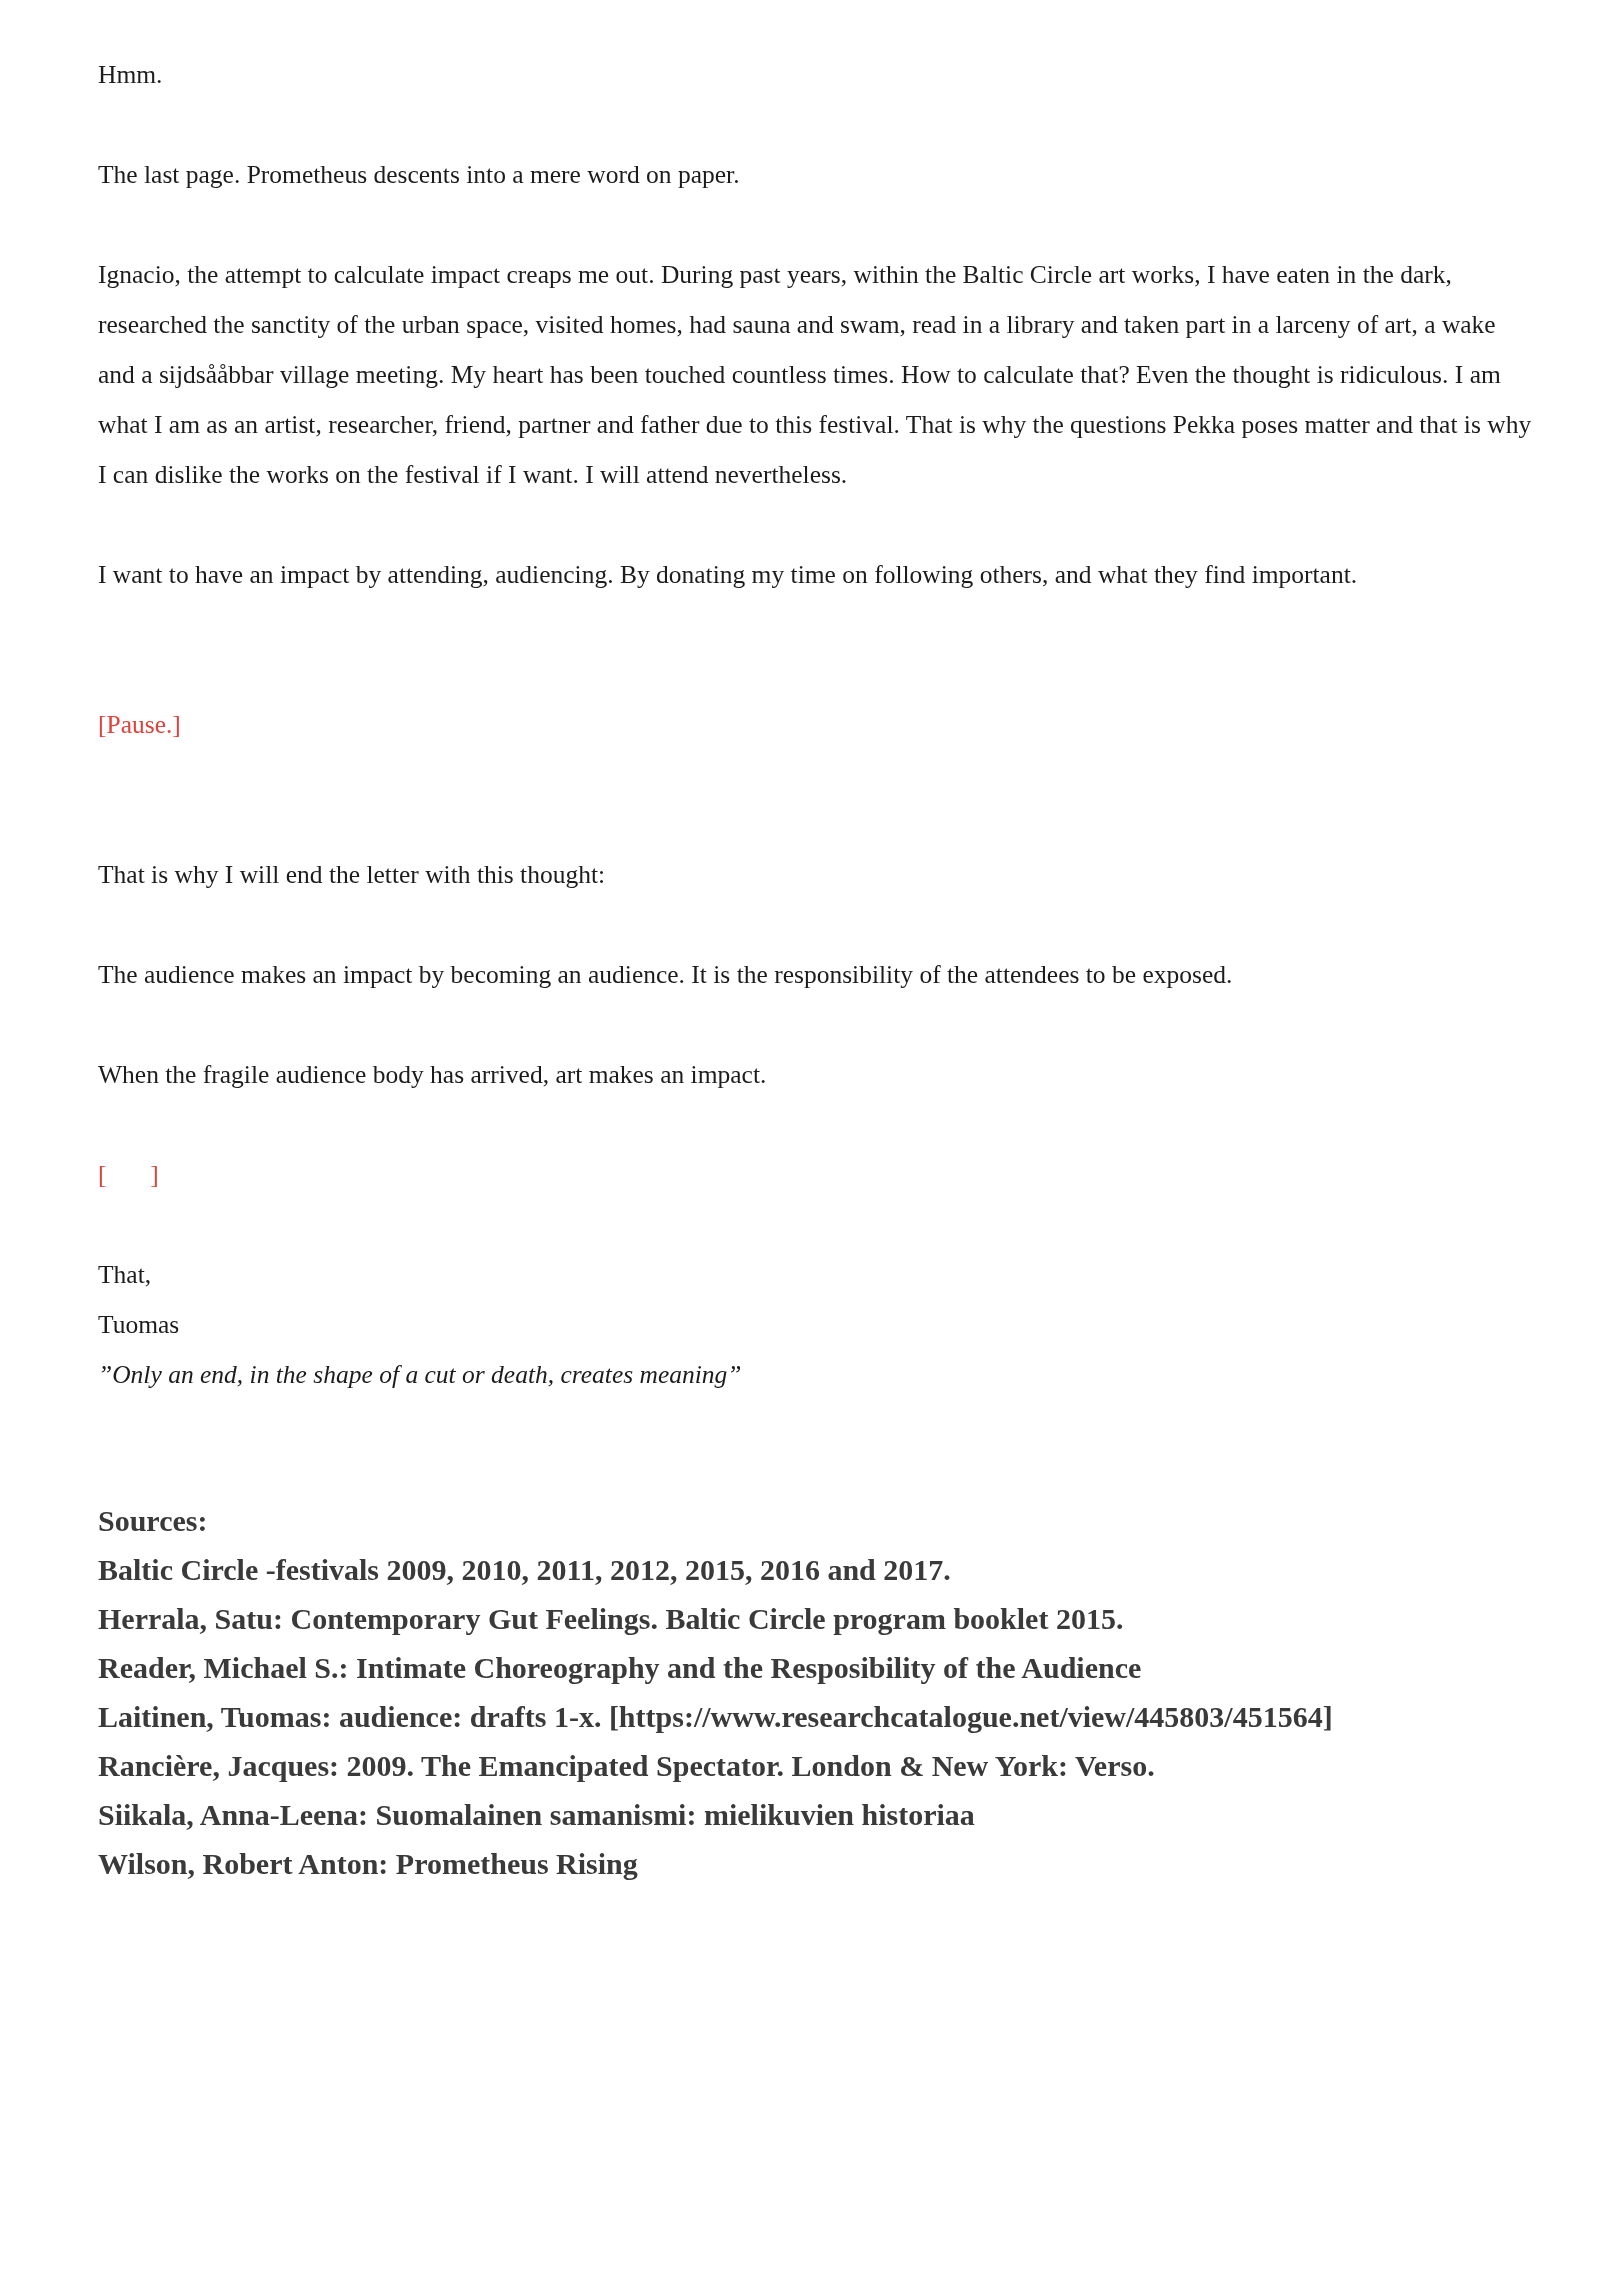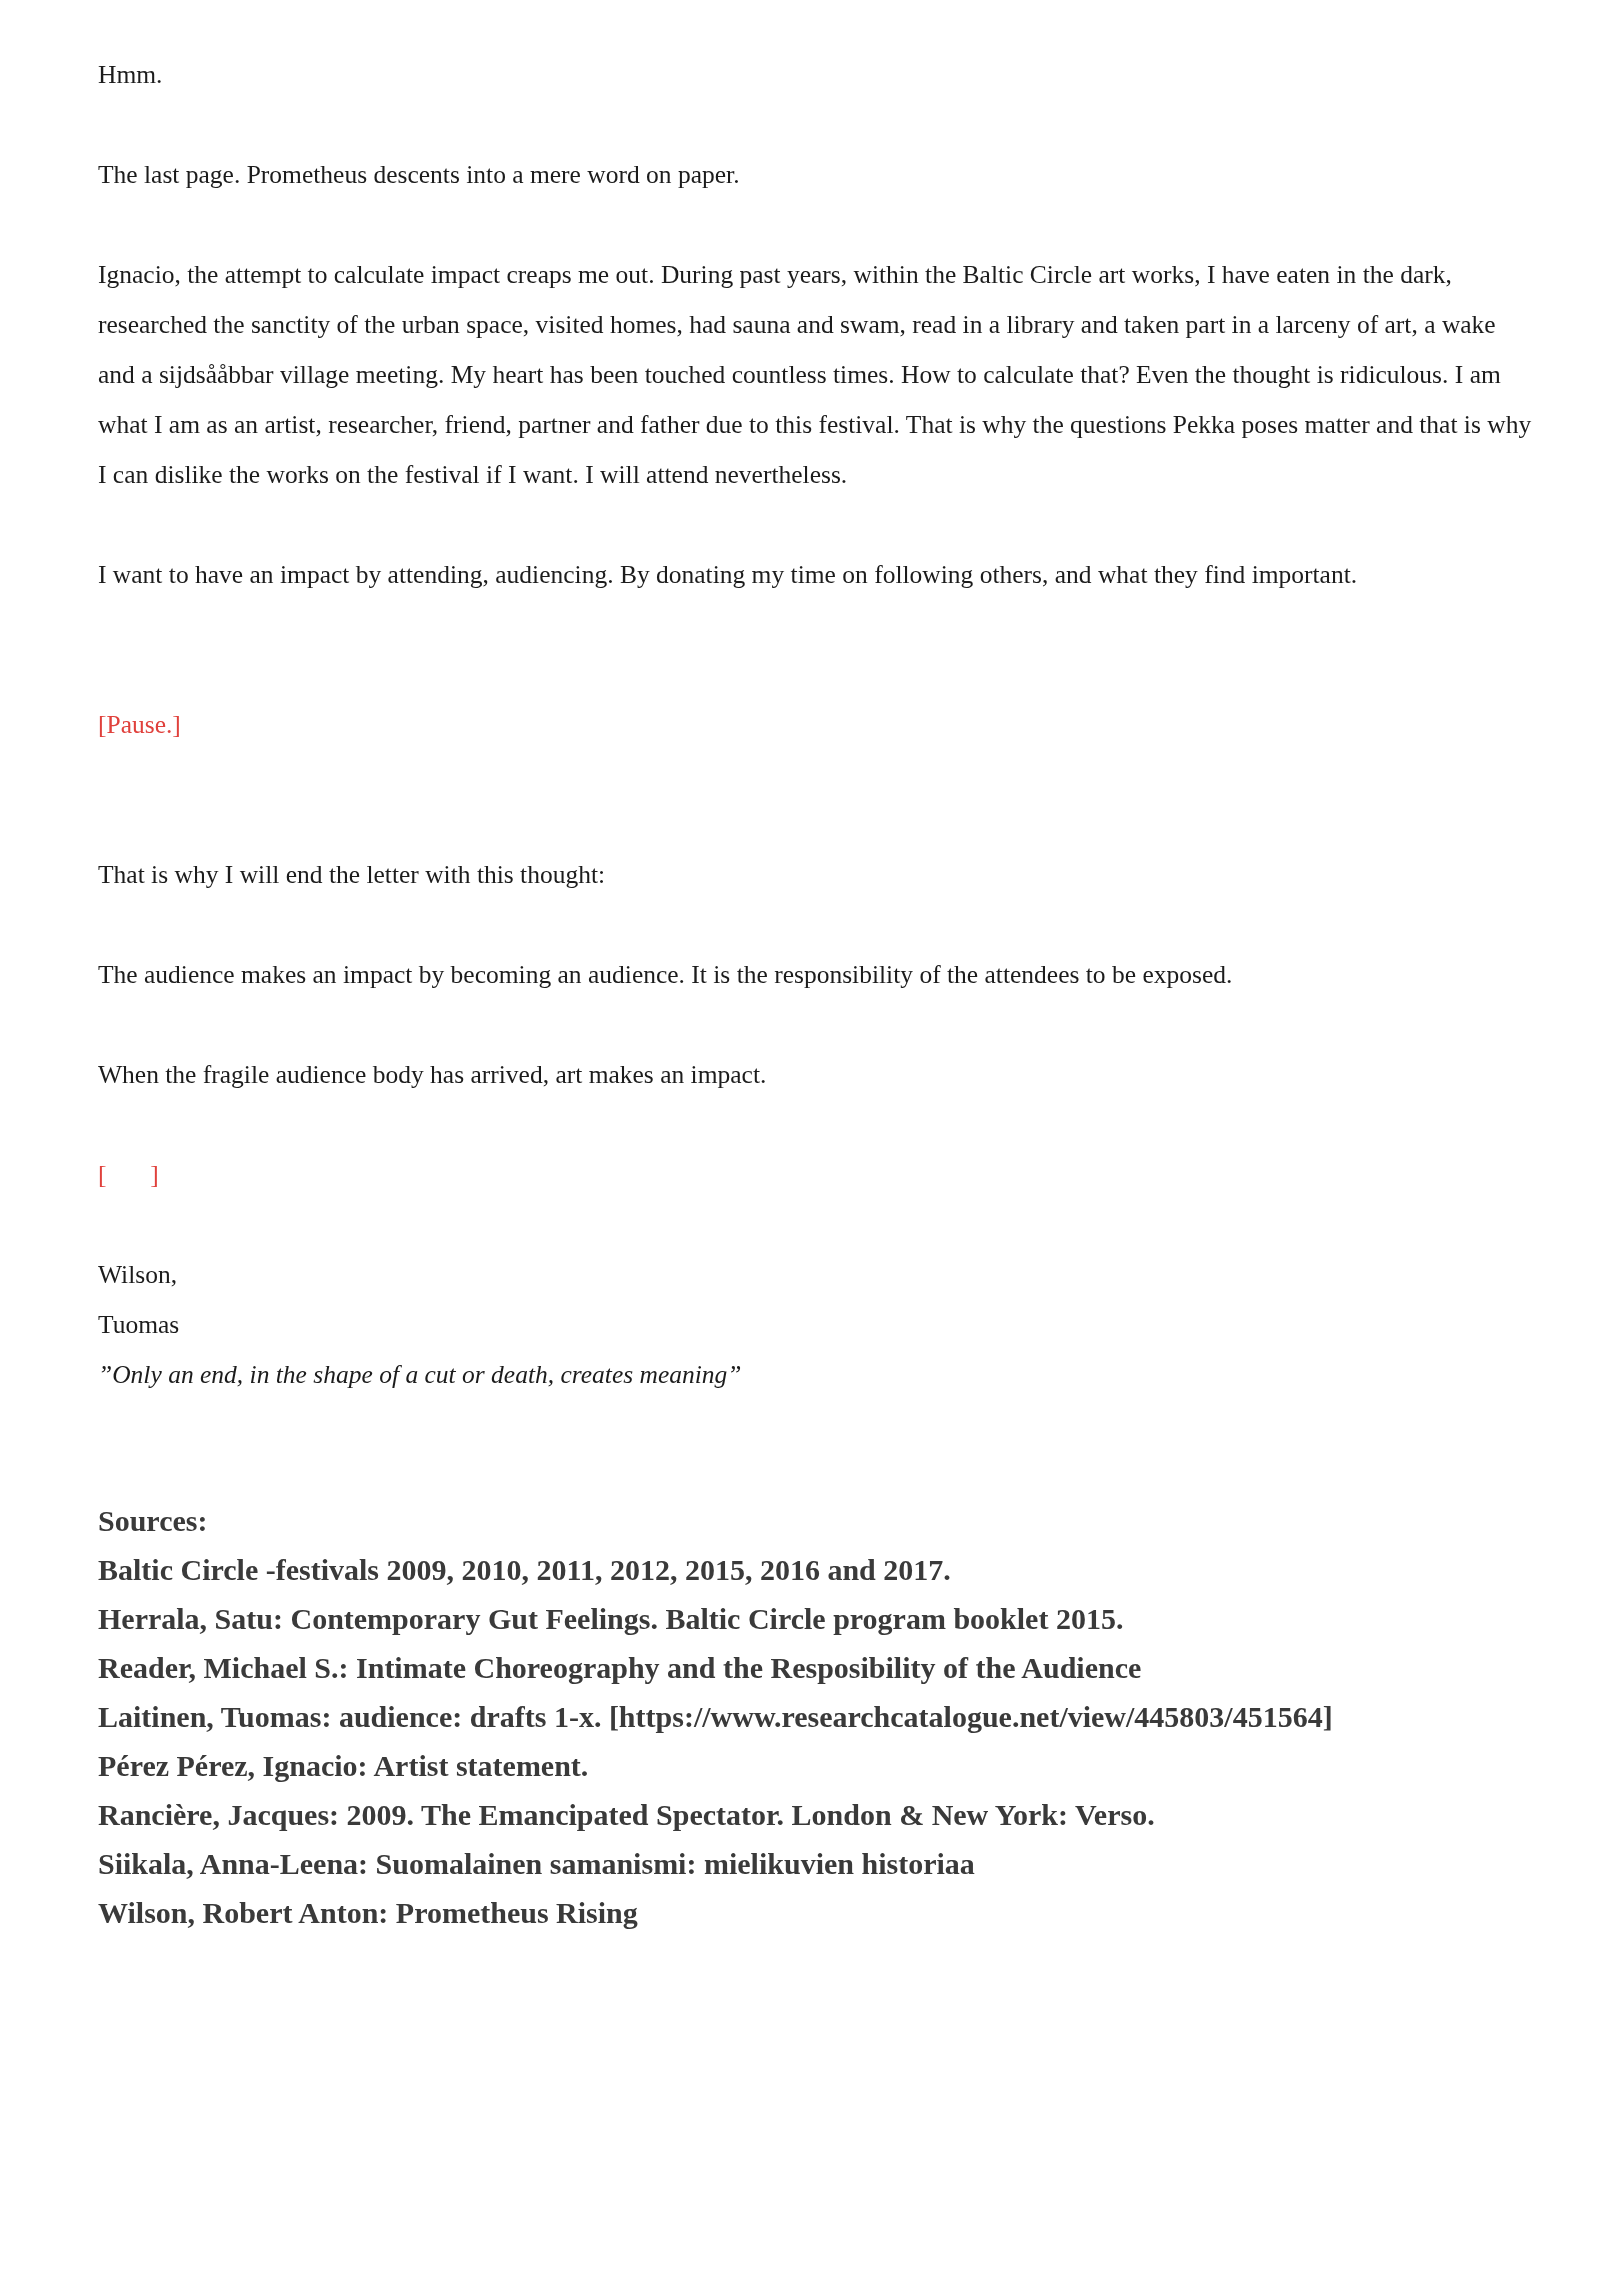--- a/index.html
+++ b/index.html
@@ -76,32 +76,31 @@
 
     <p class="para">That is why I will end the letter with this thought:</p>
 
     <p class="para">The audience makes an impact by becoming an audience. It is the responsibility of the attendees to be exposed.</p>
 
     <p class="para">When the fragile audience body has arrived, art makes an impact.</p>
 
     <p class="para marker bracket-marker">[     ]</p>
 
     <div class="closing">
-      <p class="line">Wilson,</p>
+      <p class="line">That,</p>
       <p class="line">Tuomas</p>
       <p class="line quote">”Only an end, in the shape of a cut or death, creates meaning”</p>
     </div>
   </main>
 
   <section class="sources">
     <p class="source-line">Sources:</p>
     <p class="source-line">Baltic Circle -festivals 2009, 2010, 2011, 2012, 2015, 2016 and 2017.</p>
     <p class="source-line">Herrala, Satu: Contemporary Gut Feelings. Baltic Circle program booklet 2015.</p>
     <p class="source-line">Reader, Michael S.: Intimate Choreography and the Resposibility of the Audience</p>
     <p class="source-line">Laitinen, Tuomas: audience: drafts 1-x. [https://www.researchcatalogue.net/view/445803/451564]</p>
-    <p class="source-line">Pérez Pérez, Ignacio: Artist statement.</p>
     <p class="source-line">Rancière, Jacques: 2009. The Emancipated Spectator. London &amp; New York: Verso.</p>
     <p class="source-line">Siikala, Anna-Leena: Suomalainen samanismi: mielikuvien historiaa</p>
     <p class="source-line">Wilson, Robert Anton: Prometheus Rising</p>
   </section>
 
 </div>
 
 
 </body></html>

